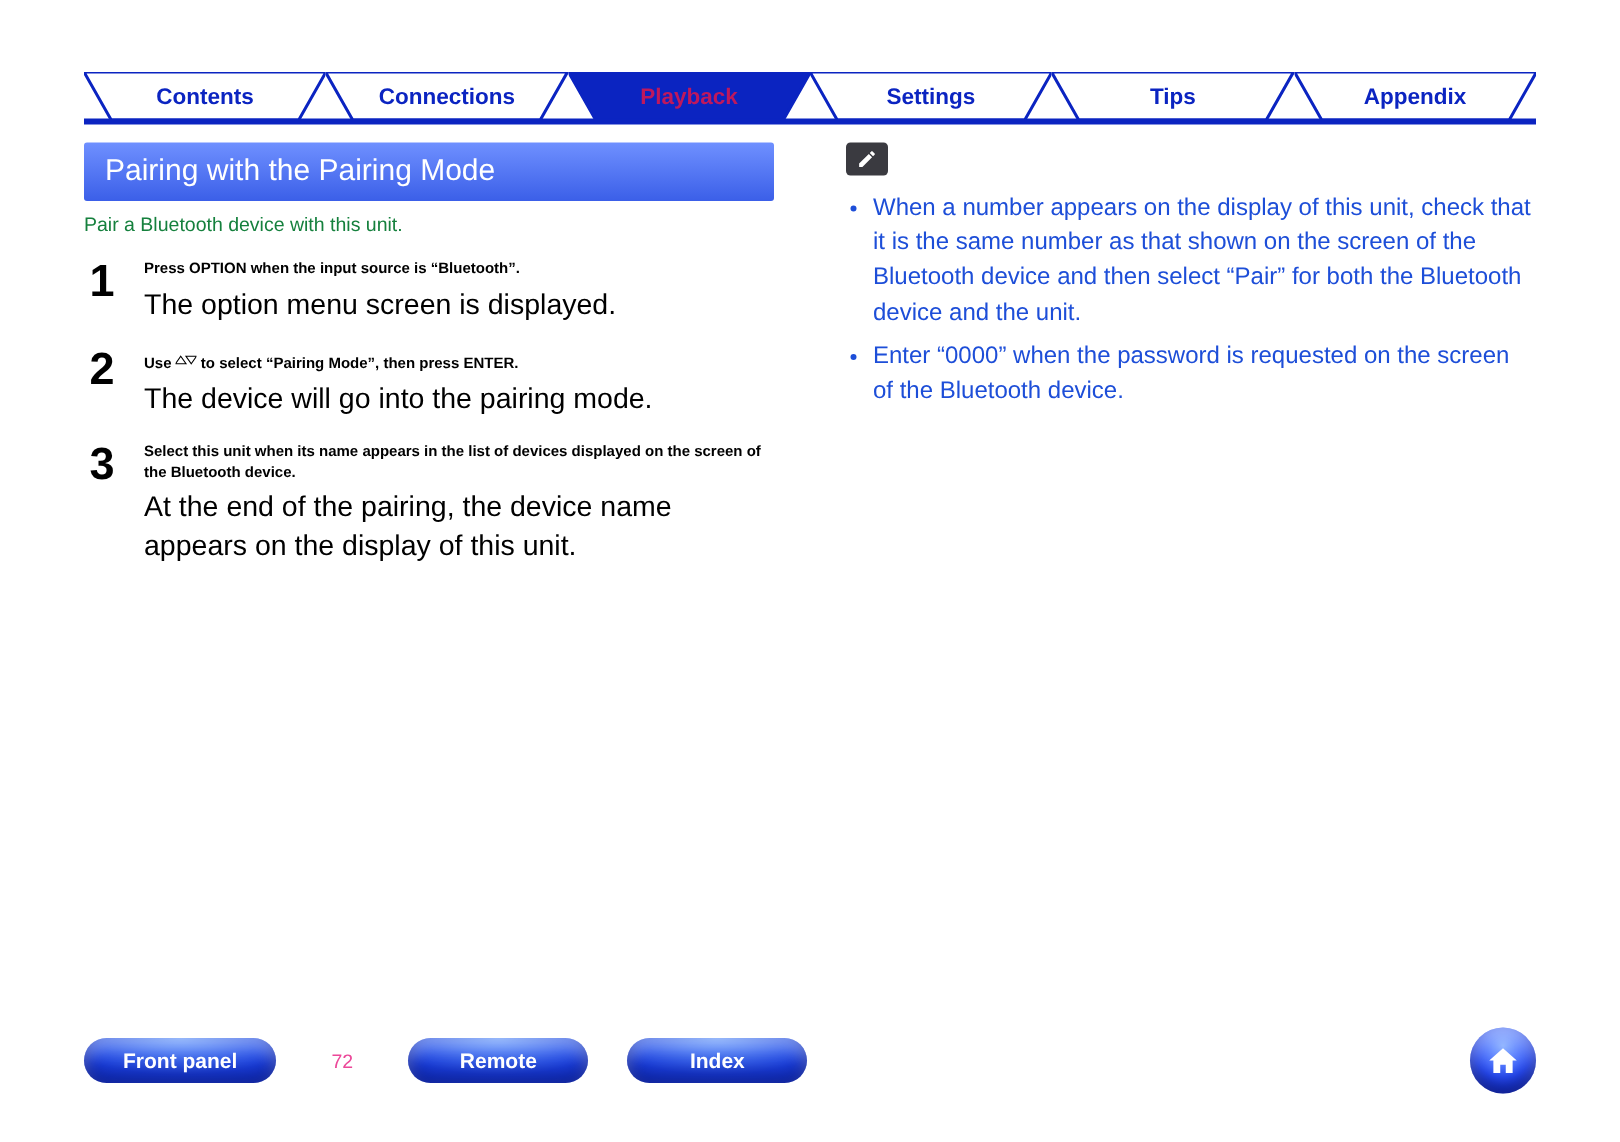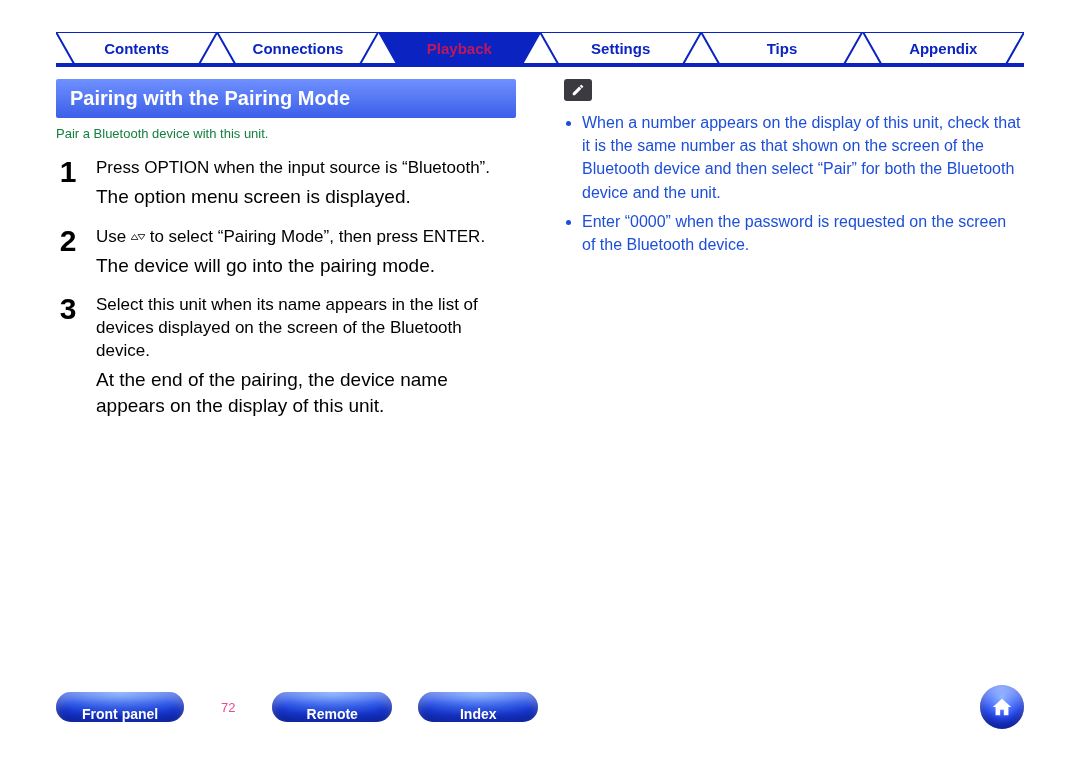--- a/index.html
+++ b/index.html
@@ -1,44 +1,44 @@
 <!DOCTYPE html>
 <html><head>
 <meta charset="utf-8">
 <style>
   *{margin:0;padding:0;box-sizing:border-box}
   body{font-family:Arial,Helvetica,sans-serif;background:#fff;width:1080px;height:761px;position:relative;overflow:hidden}
-  .page{padding:32px 56px 0 56px}
+  .page{padding:48px 56px 0 56px}
   
   .tabrow{display:flex;justify-content:space-between;gap:0;height:32px;position:relative}
   .tab{flex:1;display:flex;align-items:center;justify-content:center;font-weight:bold;font-size:15px;color:#0b24c1;cursor:pointer;position:relative}
   .tab.active{color:#be185d}
   .tab .shape{position:absolute;inset:0;z-index:-1}
   .tab.active .shape svg polygon{fill:#0b24c1}
   .tabrule{height:4px;background:#0b24c1;margin-top:-1px}
   
   .cols{display:flex;margin-top:12px;gap:48px}
   .col{width:50%}
-  .sectionhead{background:linear-gradient(#6f90ff,#3b5fe8);color:#fff;font-weight:bold;font-size:20px;padding:8px 14px;border-radius:2px}
+  .sectionhead{background:linear-gradient(#6f90ff,#3b5fe8);color:#fff;font-weight:normal;font-size:20px;padding:8px 14px;border-radius:2px}
   .lead{font-size:13px;margin-top:8px;color:#15803d}
   .step{display:flex;margin-top:16px;gap:16px}
   .num{font-size:30px;font-weight:bold;color:#000;width:24px;text-align:center;line-height:1}
   .stepbody{flex:1}
-  .stephead{font-weight:normal;font-size:17px;color:#000;line-height:1.35}
+  .stephead{font-weight:bold;font-size:10px;color:#000;line-height:1.35}
   .stepsub{font-size:19px;color:#000;margin-top:4px;line-height:1.35}
   .tris{display:inline-block;font-size:13px;vertical-align:baseline}
   .trisymb{display:inline-block;line-height:0}
   
   .noteicon{width:28px;height:22px;background:#3a3a40;border-radius:3px;display:flex;align-items:center;justify-content:center;margin-bottom:10px}
   .noteicon svg{width:14px;height:14px}
   .bullets{list-style:disc;padding-left:18px;font-size:16px;line-height:1.45;color:#1d4ed8}
   .bullets li{margin-bottom:6px}
   
   .footer{position:absolute;left:56px;right:56px;bottom:32px;display:flex;align-items:center;gap:26px}
-  .pill{position:relative;height:30px;min-width:120px;padding:0 26px;display:flex;align-items:flex-end;justify-content:center;color:#fff;font-weight:bold;font-size:14px;border-radius:18px;background:radial-gradient(ellipse 140% 180% at 50% 0%,#6fa0ff 0%,#1a3fe0 45%,#0018a8 100%);box-shadow:inset 0 -8px 12px rgba(0,0,60,.35),inset 0 6px 10px rgba(255,255,255,.35);cursor:pointer}
+  .pill{position:relative;height:30px;min-width:120px;padding:0 26px;display:flex;align-items:center;justify-content:center;color:#fff;font-weight:bold;font-size:14px;border-radius:18px;background:radial-gradient(ellipse 140% 180% at 50% 0%,#6fa0ff 0%,#1a3fe0 45%,#0018a8 100%);box-shadow:inset 0 -8px 12px rgba(0,0,60,.35),inset 0 6px 10px rgba(255,255,255,.35);cursor:pointer}
   .pgnum{font-size:13px;color:#ec4899;min-width:36px;text-align:center}
   .homebtn{width:44px;height:44px;border-radius:50%;background:radial-gradient(circle at 50% 28%,#8fb4ff 0%,#2a50ff 55%,#0018a8 100%);display:flex;align-items:center;justify-content:center;margin-left:auto;box-shadow:inset 0 -8px 12px rgba(0,0,60,.4),inset 0 6px 10px rgba(255,255,255,.4);cursor:pointer}
   .homebtn svg{width:22px;height:22px}
 </style>
 </head>
 <body>
 
 <div class="page">
   <div class="tabrow" id="tabrow">
       <div class="tab">

